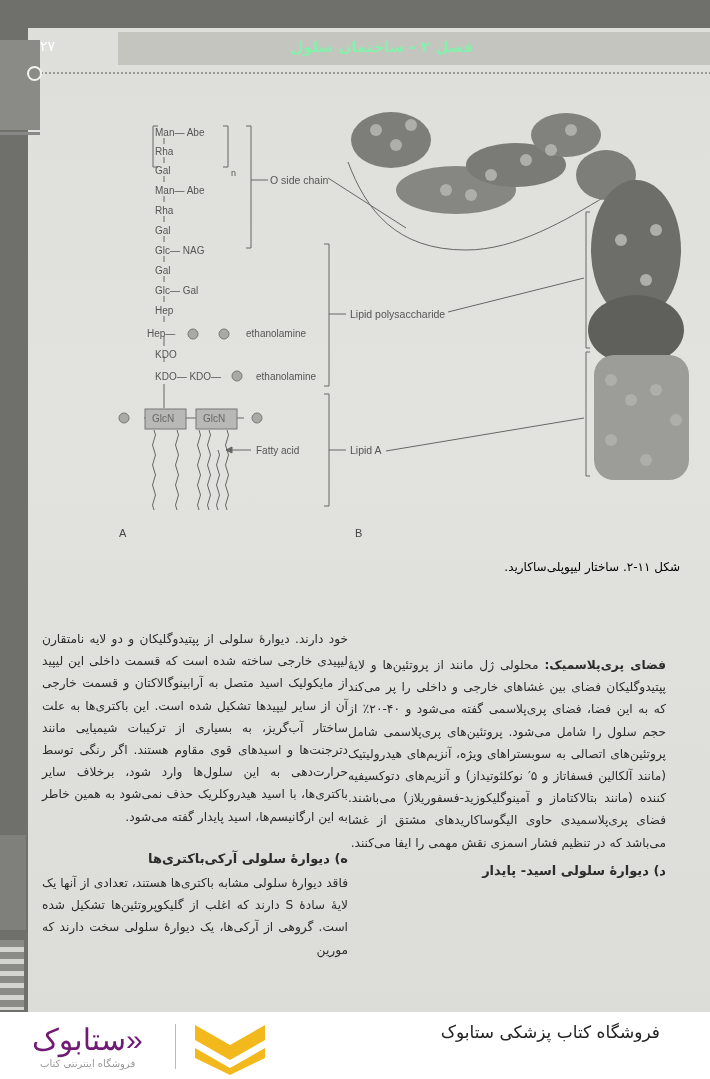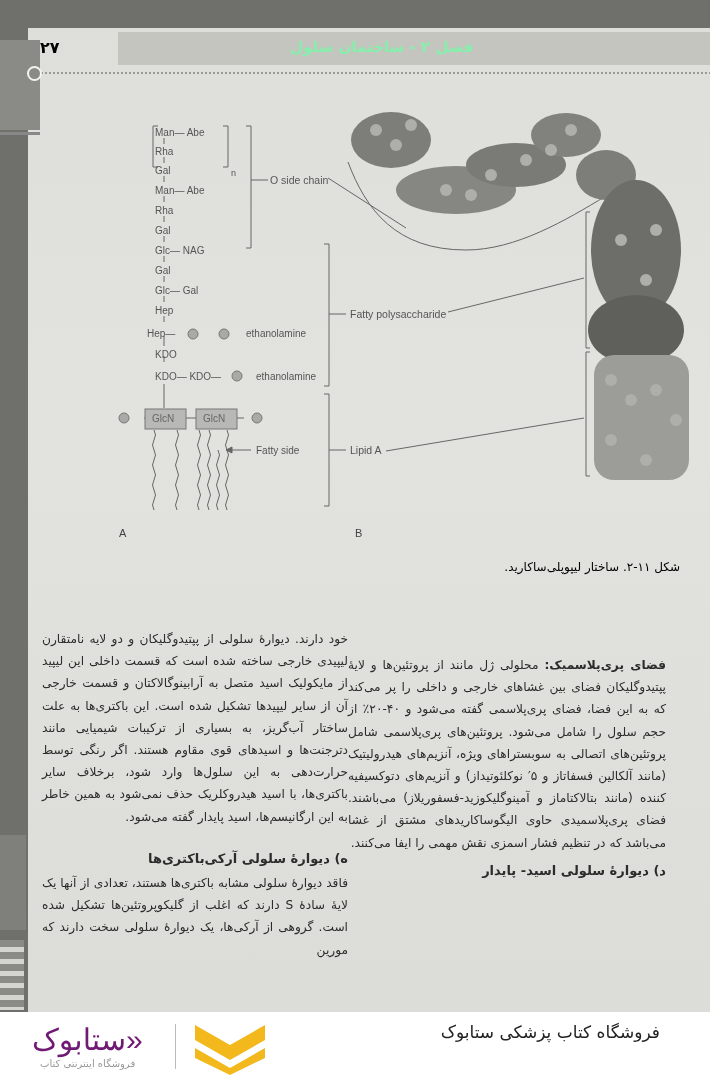--- a/index.html
+++ b/index.html
@@ -24,21 +24,21 @@
   .left-tab-stripes { position:absolute; left:0; top:940px; width:24px; height:70px;
     background:repeating-linear-gradient(180deg,#8a8b86 0 7px,#d4d5d0 7px 12px); }
   .header-bar {
     position:absolute; left:118px; top:32px; width:600px; height:33px;
     background:#c4c5bf;
   }
   .chapter-title {
     position:absolute; right:420px; top:38px; font-size:15px; color:#86efac;
     direction:rtl; font-weight:bold;
   }
-  .page-num { position:absolute; left:40px; top:38px; font-size:16px; color:#000000; font-weight:bold; }
+  .page-num { position:absolute; left:40px; top:38px; font-size:14px; color:#ffffff; font-weight:normal; }
   .dot-line {
     position:absolute; left:34px; top:72px; width:680px; height:0;
     border-top:2px dotted #9a9a96;
   }
   .dot-circle {
     position:absolute; left:27px; top:66px; width:11px; height:11px; border-radius:50%;
     background:#8a8a86; border:2px solid #f2f2ee;
   }
   .diag { position:absolute; left:0; top:0; width:710px; height:560px;margin-left:46px; }
   .sugar { position:absolute; font-size:10px; color:#555; font-family:"Liberation Sans", sans-serif; }
@@ -186,24 +186,24 @@
   <span class="sugar" style="left:109px;top:265px">Gal</span>
   <span class="sugar" style="left:109px;top:285px">Glc— Gal</span>
   <span class="sugar" style="left:109px;top:305px">Hep</span>
   <span class="sugar" style="left:101px;top:328px">Hep—</span>
   <span class="sugar" style="left:200px;top:328px">ethanolamine</span>
   <span class="sugar" style="left:109px;top:349px">KDO</span>
   <span class="sugar" style="left:109px;top:371px">KDO— KDO—</span>
   <span class="sugar" style="left:210px;top:371px">ethanolamine</span>
   <span class="sugar" style="left:106px;top:413px;color:#666">GlcN</span>
   <span class="sugar" style="left:157px;top:413px;color:#666">GlcN</span>
-  <span class="sugar" style="left:210px;top:445px">Fatty  side</span>
+  <span class="sugar" style="left:210px;top:445px">Fatty  acid</span>
 
   <span class="lbl" style="left:224px;top:174px">O side chain</span>
-  <span class="lbl" style="left:304px;top:308px">Fatty polysaccharide</span>
+  <span class="lbl" style="left:304px;top:308px">Lipid polysaccharide</span>
   <span class="lbl" style="left:304px;top:444px">Lipid A</span>
 
   <span class="panel" style="left:73px;top:527px">A</span>
   <span class="panel" style="left:309px;top:527px">B</span>
 </div>
 
 <div class="caption">شکل ۱۱-۲. ساختار لیپوپلی‌ساکارید.</div>
 
 <div class="col" style="left:348px; top:654px; width:318px;">
   <p>

